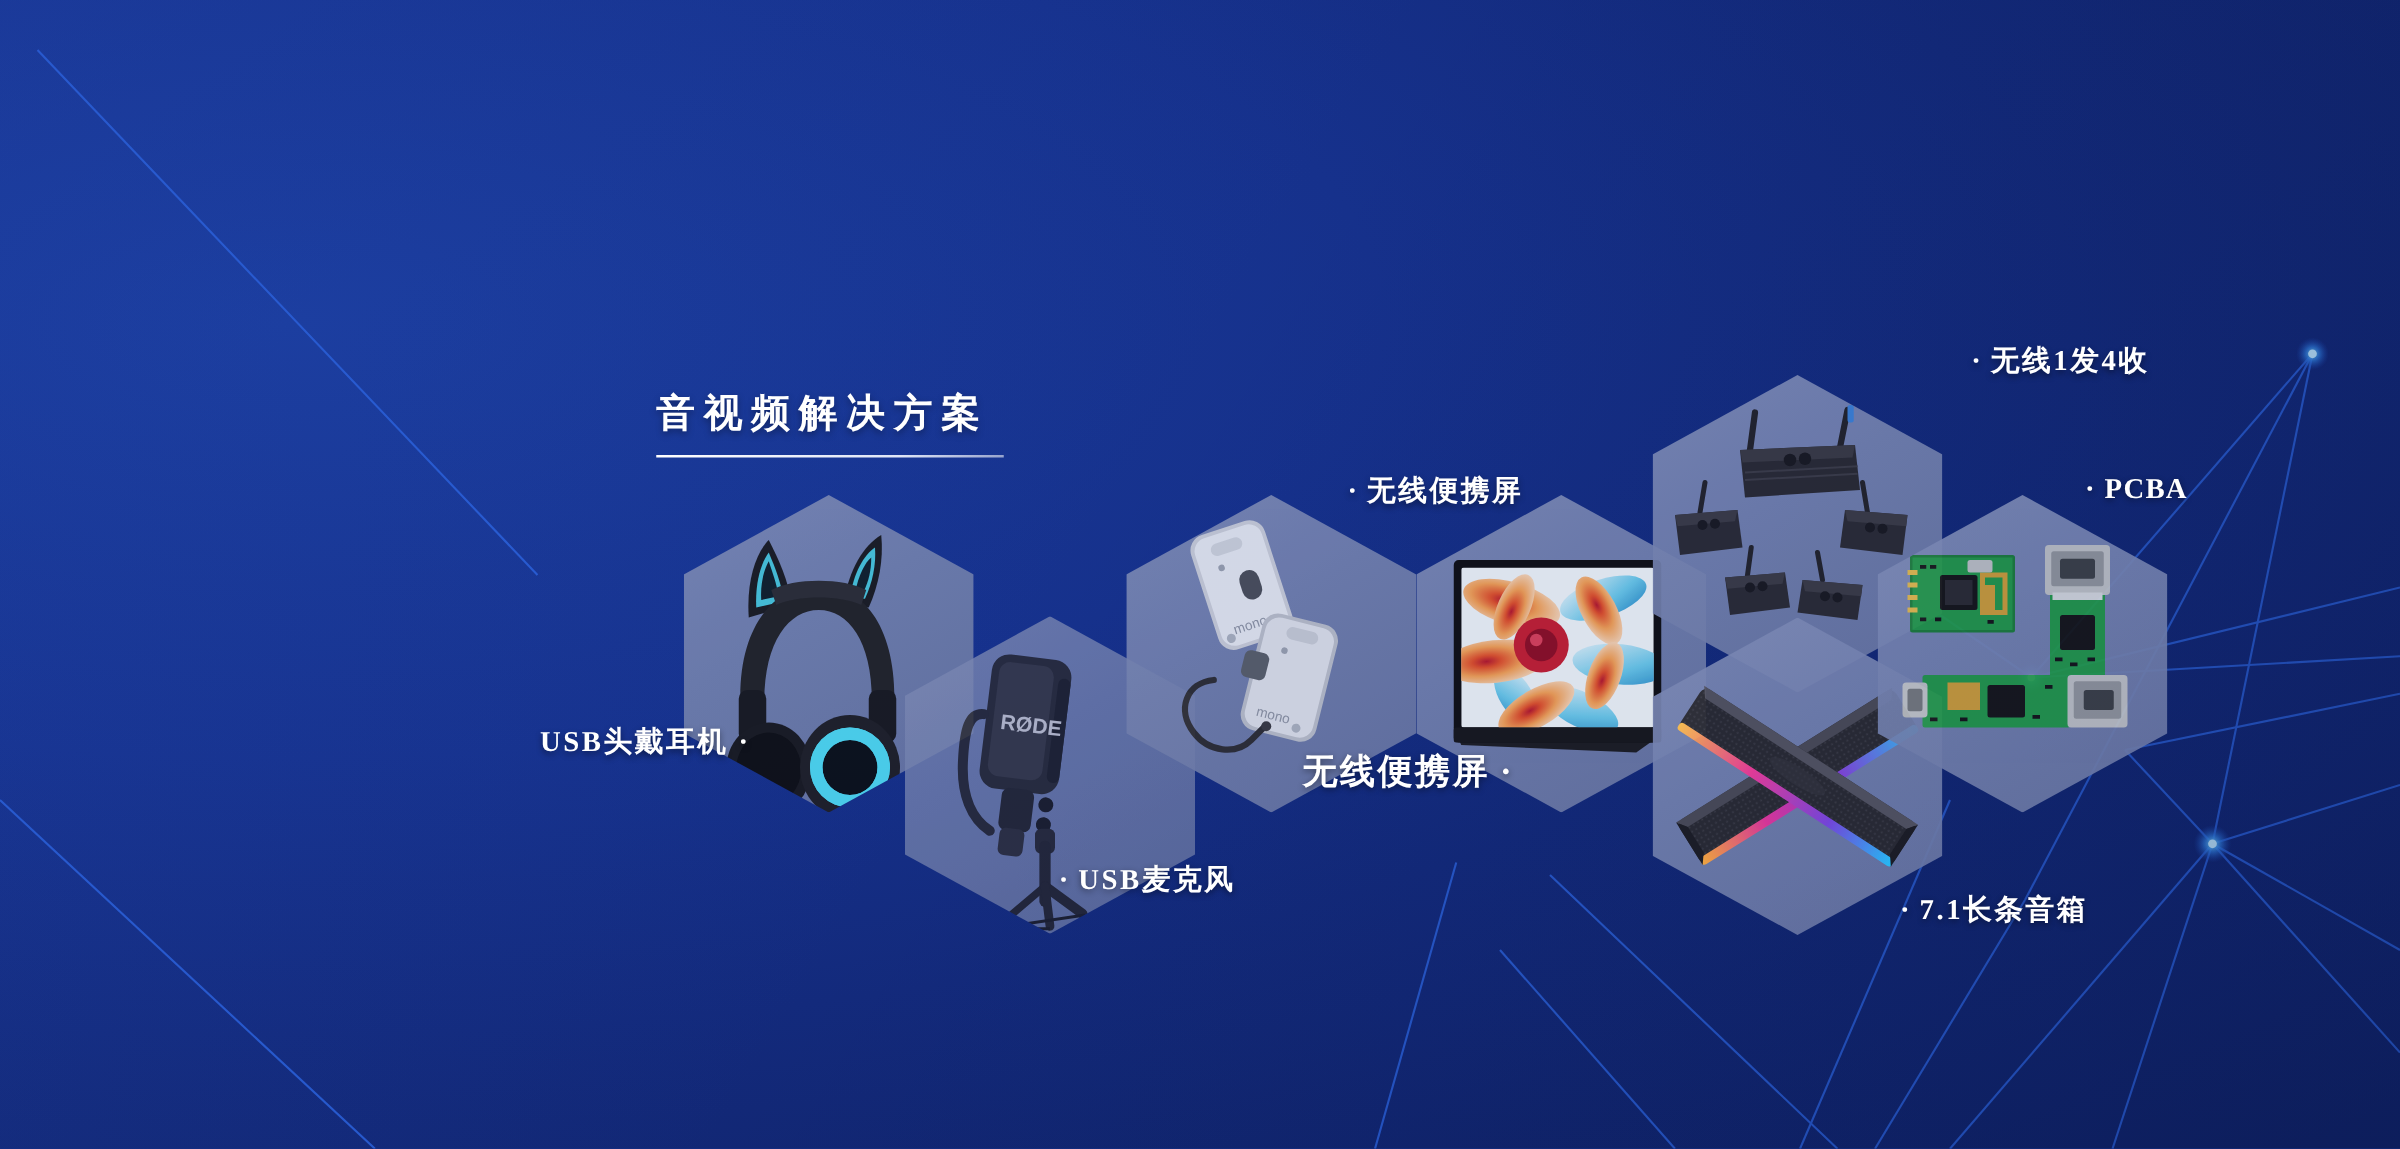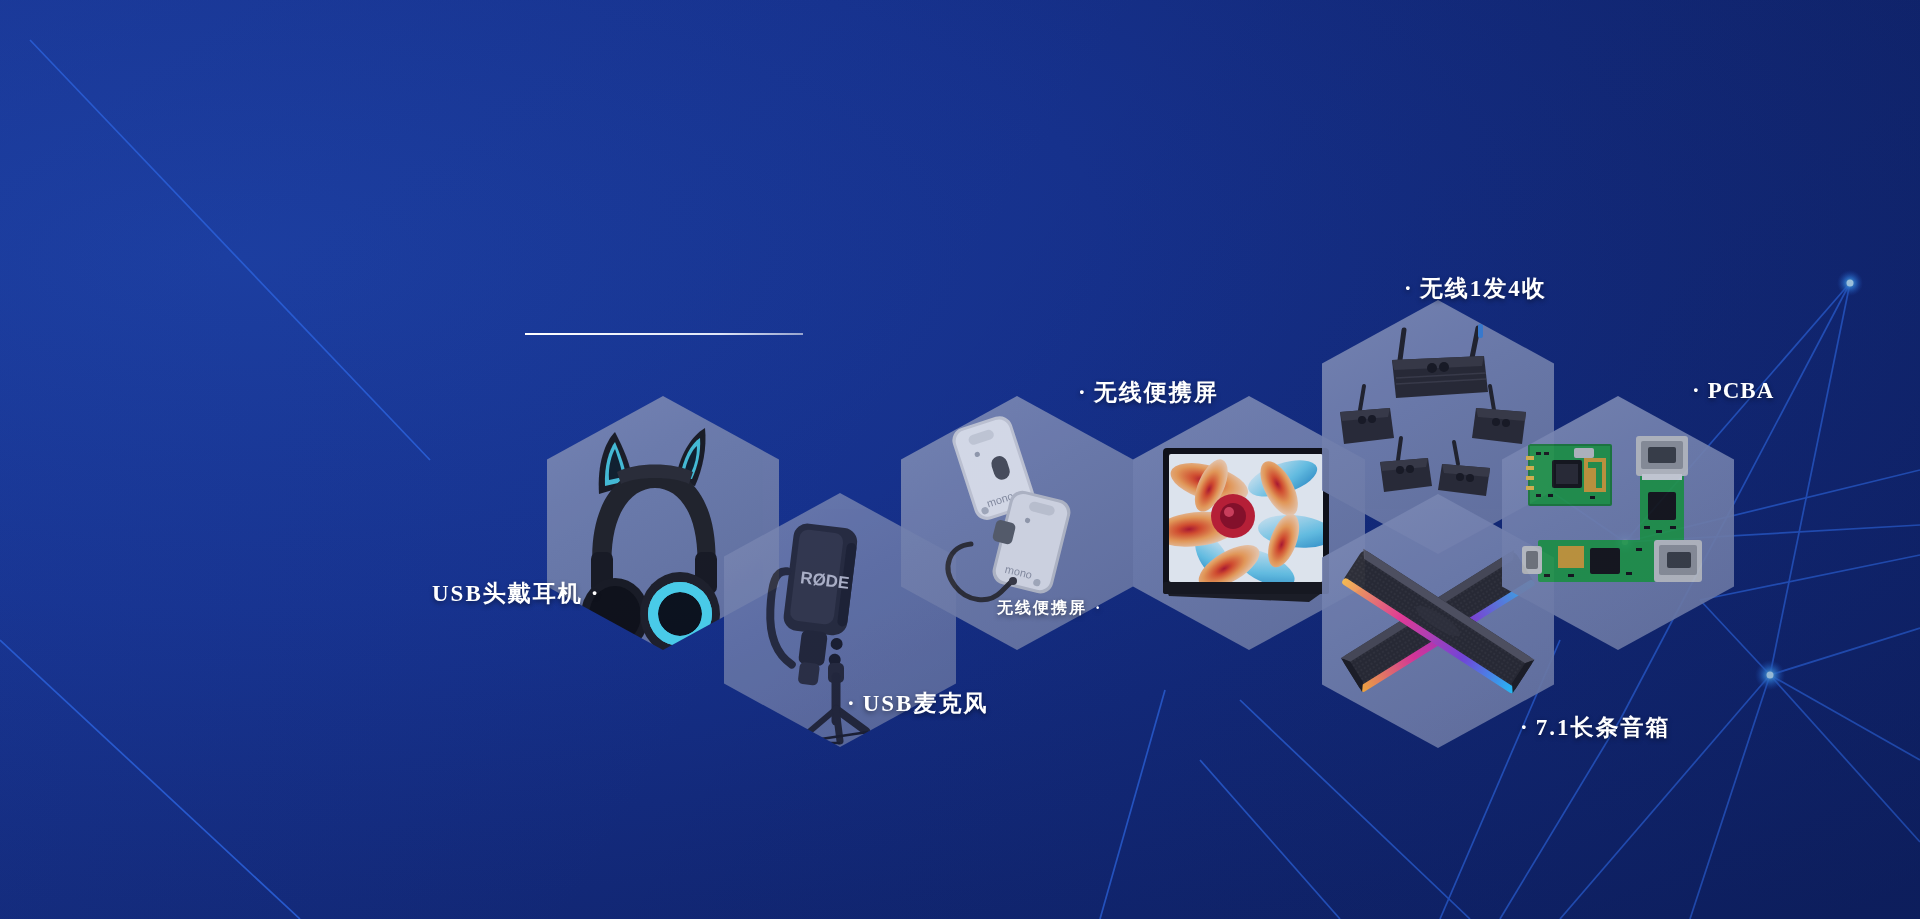--- a/index.html
+++ b/index.html
@@ -94,20 +94,21 @@
       <circle cx="1770" cy="675" r="15" fill="url(#nodeGlow)"></circle>
       <circle cx="1850" cy="283" r="3.5" fill="#bfe9ff"></circle>
       <circle cx="1625" cy="542" r="3" fill="#bfe9ff"></circle>
       <circle cx="1770" cy="675" r="3.5" fill="#bfe9ff"></circle>
     </g>
   </svg>
 
   <div id="sheen"></div>
 
   <div id="heading">
+    <div class="t">音视频解决方案</div>
     <div class="rule"></div>
   </div>
 
   <div class="hex" style="left:547px;top:396px;width:232px;height:254px;">
     <svg class="art" viewBox="0 0 232 254">
       <g transform="translate(10,6)">
 
         <path d="M42,92 C40,62 48,40 58,30 C66,46 74,62 76,82 Z" fill="#1c1c20"></path>
         <path d="M48,84 C47,64 52,48 58,40 C63,52 68,64 70,79 Z" fill="#4fd8f0" opacity=".9"></path>
         <path d="M52,78 C51,64 55,52 58,47 C61,56 64,64 66,75 Z" fill="#12202a"></path>
@@ -236,21 +237,21 @@
             <ellipse cx="-8" cy="44" rx="28" ry="13" transform="rotate(-70)"></ellipse>
           </g>
           <circle cx="-12" cy="-2" r="22" fill="#c41f31"></circle>
           <circle cx="-12" cy="-2" r="13" fill="#8e0f24"></circle>
           <circle cx="-16" cy="-6" r="5" fill="#d9415a"></circle>
         </g>
       </g>
       <rect x="30" y="186" width="166" height="12" rx="2" fill="#17171b"></rect>
     </svg>
   </div>
-  <div class="lbl" style="left:997px;top:598px;font-size:16px;">
+  <div class="lbl" style="left:1042px;top:598px;font-size:28px;">
     <span>无线便携屏</span><span class="dot" style="margin-left: 8px;">·</span>
   </div>
 
   <div class="hex" style="left:1322px;top:300px;width:232px;height:254px;">
     <svg class="art" viewBox="0 0 232 254">
 
       <g transform="translate(70,52)">
         <path d="M8,8 L12,-22" stroke="#23232a" stroke-width="5" stroke-linecap="round"></path>
         <path d="M80,6 L86,-24" stroke="#23232a" stroke-width="5" stroke-linecap="round"></path>
         <rect x="86" y="-28" width="5" height="14" rx="2" fill="#3b7fd4"></rect>
@@ -288,21 +289,21 @@
 
       <g transform="translate(122,158)">
         <path d="M14,6 L10,-16" stroke="#23232a" stroke-width="4" stroke-linecap="round"></path>
         <path d="M-2,6 L46,10 L42,38 L-6,32 Z" fill="#2b2b33"></path>
         <path d="M-2,6 L46,10 L45,19 L0,15 Z" fill="#3b3b45"></path>
         <circle cx="16" cy="19" r="4" fill="#191920"></circle>
         <circle cx="26" cy="20" r="4" fill="#191920"></circle>
       </g>
     </svg>
   </div>
-  <div class="lbl" style="left:1404px;top:273px;font-size:23px;">
+  <div class="lbl" style="left:1577px;top:273px;font-size:23px;">
     <span class="dot" style="margin-right: 8px;">·</span><span>无线1发4收</span>
   </div>
 
   <div class="hex" style="left:1322px;top:494px;width:232px;height:254px;">
     <svg class="art" viewBox="0 0 232 254">
       <defs>
         <linearGradient id="rgb1" x1="0" y1="0" x2="1" y2="0">
           <stop offset="0%" stop-color="#ffb03a"></stop>
           <stop offset="30%" stop-color="#e5379b"></stop>
           <stop offset="62%" stop-color="#8a3bd8"></stop>
@@ -393,17 +394,17 @@
         <rect x="145" y="18" width="24" height="16" rx="2" fill="#3b3f46"></rect>
         <g fill="#15151a">
           <rect x="22" y="40" width="6" height="3"></rect>
             <rect x="46" y="40" width="6" height="3"></rect>
           <rect x="104" y="38" width="6" height="3"></rect>
             <rect x="114" y="14" width="6" height="3"></rect>
         </g>
       </g>
     </svg>
   </div>
-  <div class="lbl" style="left:1668px;top:378px;font-size:23px;letter-spacing:1px;margin-left:24px;">
+  <div class="lbl" style="left:1668px;top:378px;font-size:23px;letter-spacing:1px;">
     <span class="dot" style="margin-right: 8px;">·</span><span>PCBA</span>
   </div>
 
 </div>
 
 </body></html>

